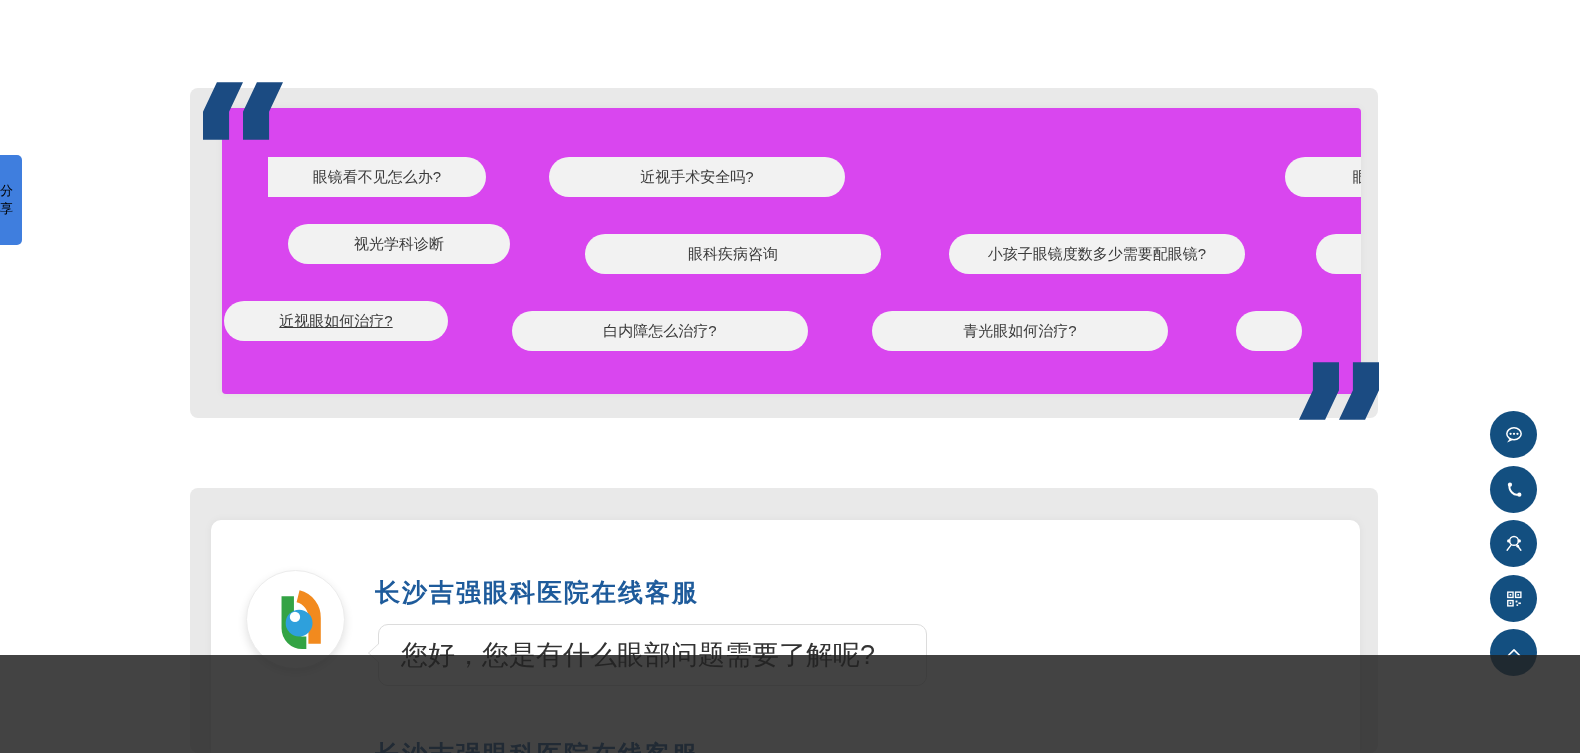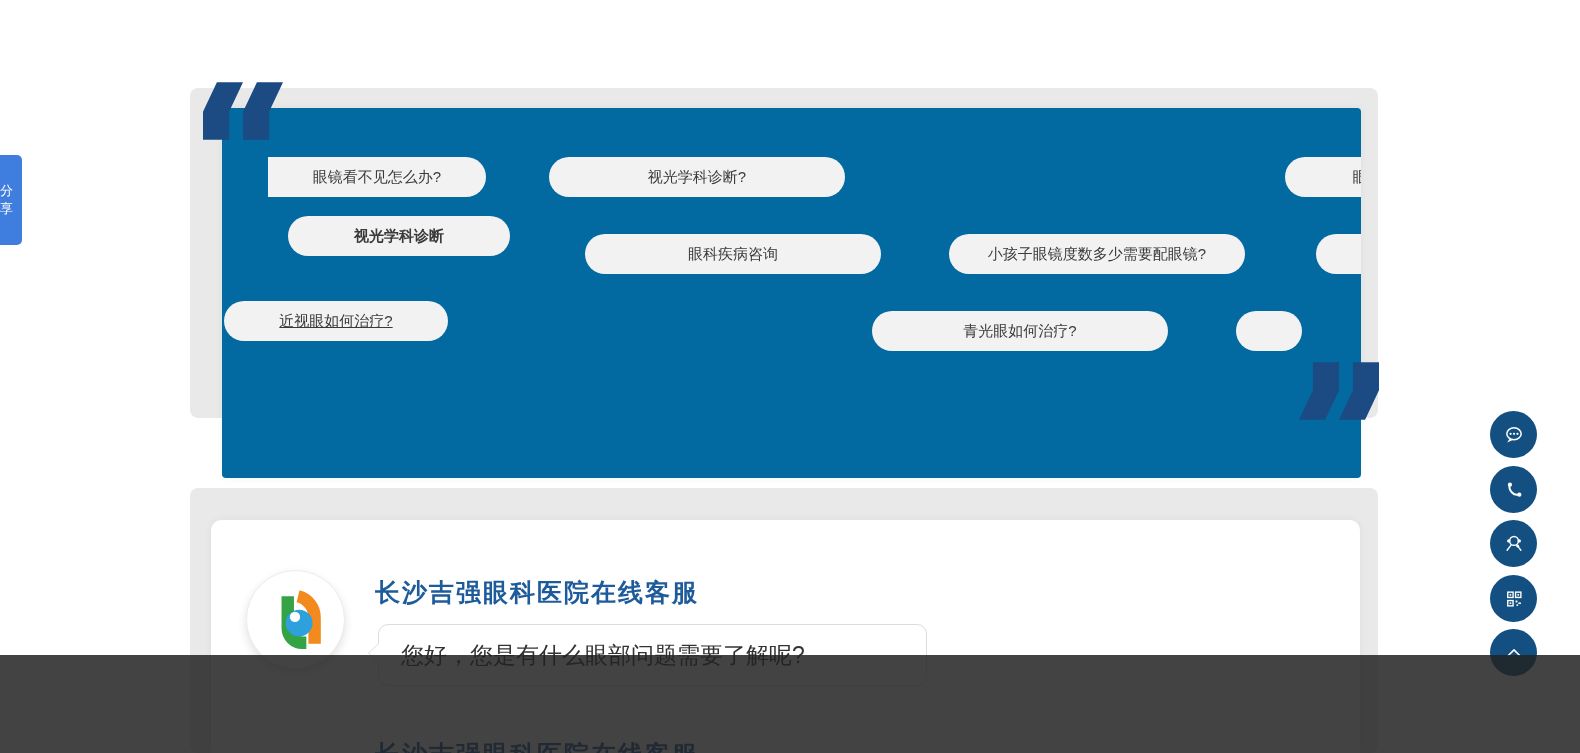--- a/index.html
+++ b/index.html
@@ -1,43 +1,43 @@
 <!DOCTYPE html>
 <html style="--accent_blue: #134f80; --quote_blue: #1b4b82; --heading_blue: #1e5b9b; --share_blue: #3f7ede; --button_blue: #15528c; --bar_dark: rgba(34,34,34,0.85);"><head>
 <meta charset="utf-8">
 <style>
   html,body{margin:0;padding:0;background:#fff;font-family:"Liberation Sans","DejaVu Sans",sans-serif;}
   .stage{position:relative;width:1580px;height:753px;overflow:hidden;background:#fff;}
 
   
   .share-tab{position:absolute;left:0;top:155px;width:22px;height:90px;background:var(--share_blue);
     border-radius:0 5px 5px 0;display:flex;flex-direction:column;align-items:center;justify-content:center;
-    gap:7px;color:#ffffff;font-size:13px;cursor:pointer;}
+    gap:7px;color:#000000;font-size:13px;cursor:pointer;}
 
   
   .faq-card{position:absolute;left:190px;top:88px;width:1188px;height:330px;background:#e9e9e9;border-radius:8px;}
-  .faq-panel{position:absolute;left:222px;top:108px;width:1139px;height:370px;background:#0369a1;border-radius:4px;
+  .faq-panel{position:absolute;left:222px;top:108px;width:1139px;height:286px;background:#d946ef;border-radius:4px;
     overflow:hidden;box-shadow:0 0 8px rgba(0,0,0,0.05);}
   .pill{position:absolute;height:40px;background:#f2f2f2;border-radius:21px;display:flex;align-items:center;
     justify-content:center;font-size:15px;color:#3a3a3a;white-space:nowrap;overflow:hidden;cursor:pointer;}
   .pill.cut-left{border-radius:0 21px 21px 0;}
   .quote{position:absolute;width:80px;height:66px;color:var(--quote_blue);}
   .quote svg{display:block;width:100%;height:100%;}
   .quote.close{transform:rotate(180deg);}
 
   
   .svc-card{position:absolute;left:190px;top:488px;width:1188px;height:265px;background:#e9e9e9;border-radius:8px;}
   .svc-panel{position:absolute;left:211px;top:520px;width:1149px;height:233px;background:#fff;border-radius:10px 10px 0 0;
     box-shadow:0 0 8px rgba(0,0,0,0.05);}
   .avatar{position:absolute;left:246px;top:570px;width:97px;height:97px;border-radius:50%;background:#fff;
     border:1px solid #ececec;box-shadow:0 4px 10px rgba(0,0,0,0.12);display:flex;align-items:center;justify-content:center;}
   .svc-title{position:absolute;left:375px;top:576px;font-size:25px;font-weight:bold;color:var(--heading_blue);letter-spacing:2px;}
   .svc-title.next{top:738px;}
   .bubble{position:absolute;left:378px;top:624px;width:549px;height:62px;background:#fff;border:1px solid #dcdcdc;
-    border-radius:10px;box-sizing:border-box;display:flex;align-items:center;padding:0 22px;font-size:23px;color:#333;}
+    border-radius:10px;box-sizing:border-box;display:flex;align-items:center;padding:0 22px;font-size:27px;color:#333;}
   .bubble:before{content:"";position:absolute;left:-10px;top:18px;border:10px solid transparent;border-left:none;
     border-right:11px solid #fff;filter:drop-shadow(-1px 0 0 #dcdcdc);}
 
   
   .float-col{position:absolute;left:1490px;top:411px;width:47px;z-index:20;}
   .fbtn{position:absolute;left:0;width:47px;height:47px;border-radius:50%;background:var(--accent_blue);
     display:flex;align-items:center;justify-content:center;cursor:pointer;}
   .fbtn svg{width:30px;height:30px;}
 
   
@@ -49,29 +49,30 @@
 <div class="stage">
 
   <div class="share-tab">
     <span>分享</span>
   </div>
 
   <div class="faq-card"></div>
   <div class="faq-panel">
 
     <div class="pill cut-left" style="left:46px;top:49px;width:218px;">眼镜看不见怎么办?</div>
-    <div class="pill" style="left:327px;top:49px;width:296px;">视光学科诊断?</div>
+    <div class="pill" style="left:327px;top:49px;width:296px;">近视手术安全吗?</div>
     <div class="pill" style="left:1063px;top:49px;width:150px;">眼</div>
 
-    <div class="pill" style="left:66px;top:108px;width:222px;font-weight:bold;">视光学科诊断</div>
+    <div class="pill" style="left:66px;top:116px;width:222px;">视光学科诊断</div>
     <div class="pill" style="left:363px;top:126px;width:296px;font-family:Liberation Mono, monospace;">眼科疾病咨询</div>
     <div class="pill" style="left:727px;top:126px;width:296px;">小孩子眼镜度数多少需要配眼镜?</div>
     <div class="pill" style="left:1094px;top:126px;width:150px;"></div>
 
     <div class="pill" style="left:2px;top:193px;width:224px;text-decoration:underline;">近视眼如何治疗?</div>
+    <div class="pill" style="left:290px;top:203px;width:296px;">白内障怎么治疗?</div>
     <div class="pill" style="left:650px;top:203px;width:296px;text-align:right;">青光眼如何治疗?</div>
     <div class="pill" style="left:1014px;top:203px;width:66px;"></div>
   </div>
 
   <div class="quote" style="left:203px;top:78px;">
     <svg viewBox="0 0 92 66">
         <g fill="currentColor">
       <polygon points="16,0 46,0 30,34 30,66 0,66 0,34"></polygon>
       <polygon points="62,0 92,0 76,34 76,66 46,66 46,34"></polygon>
     </g>

